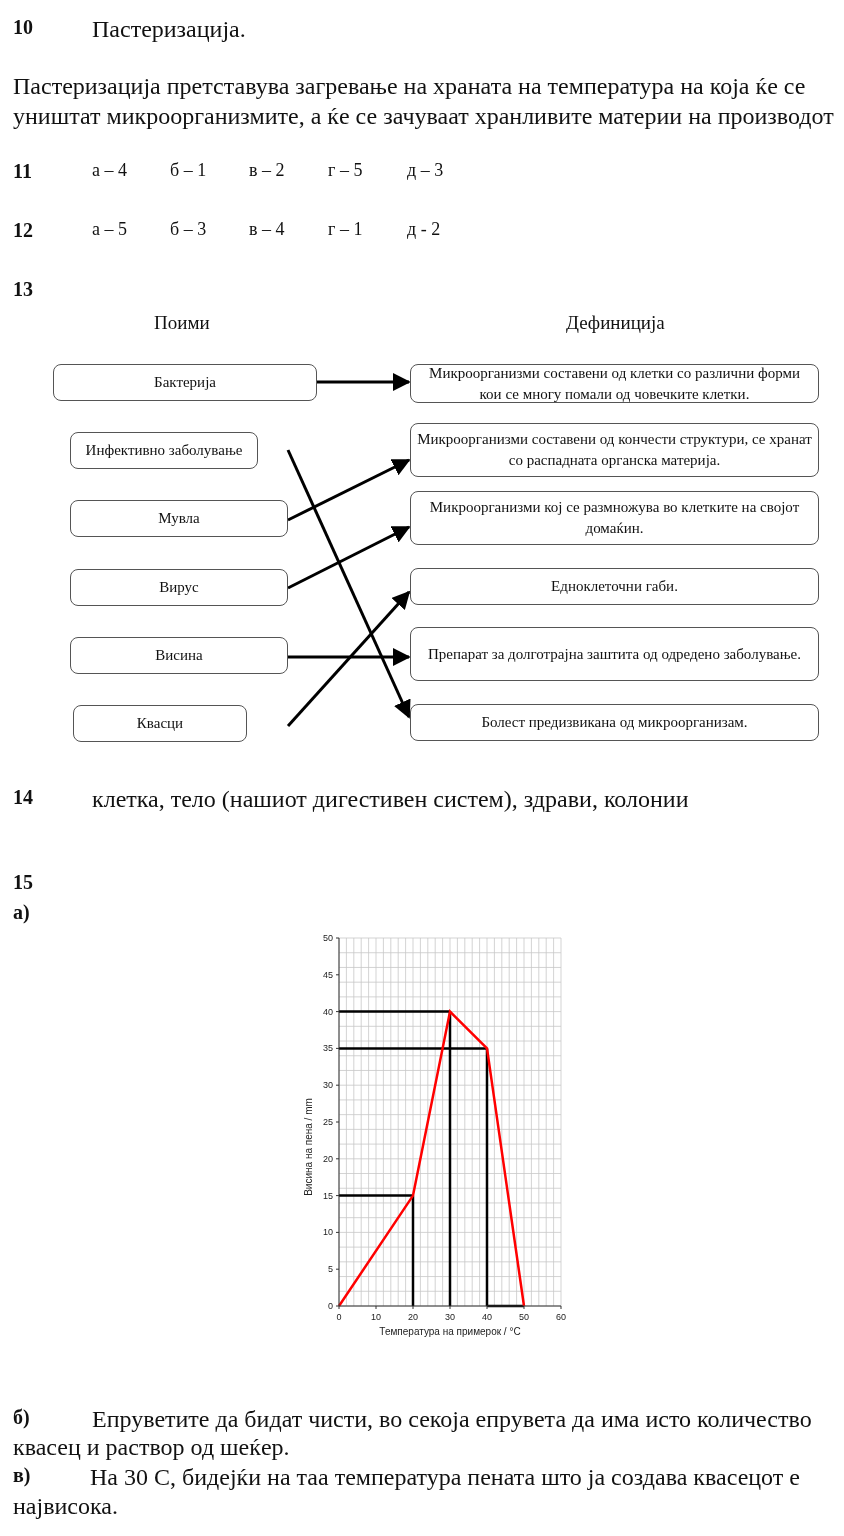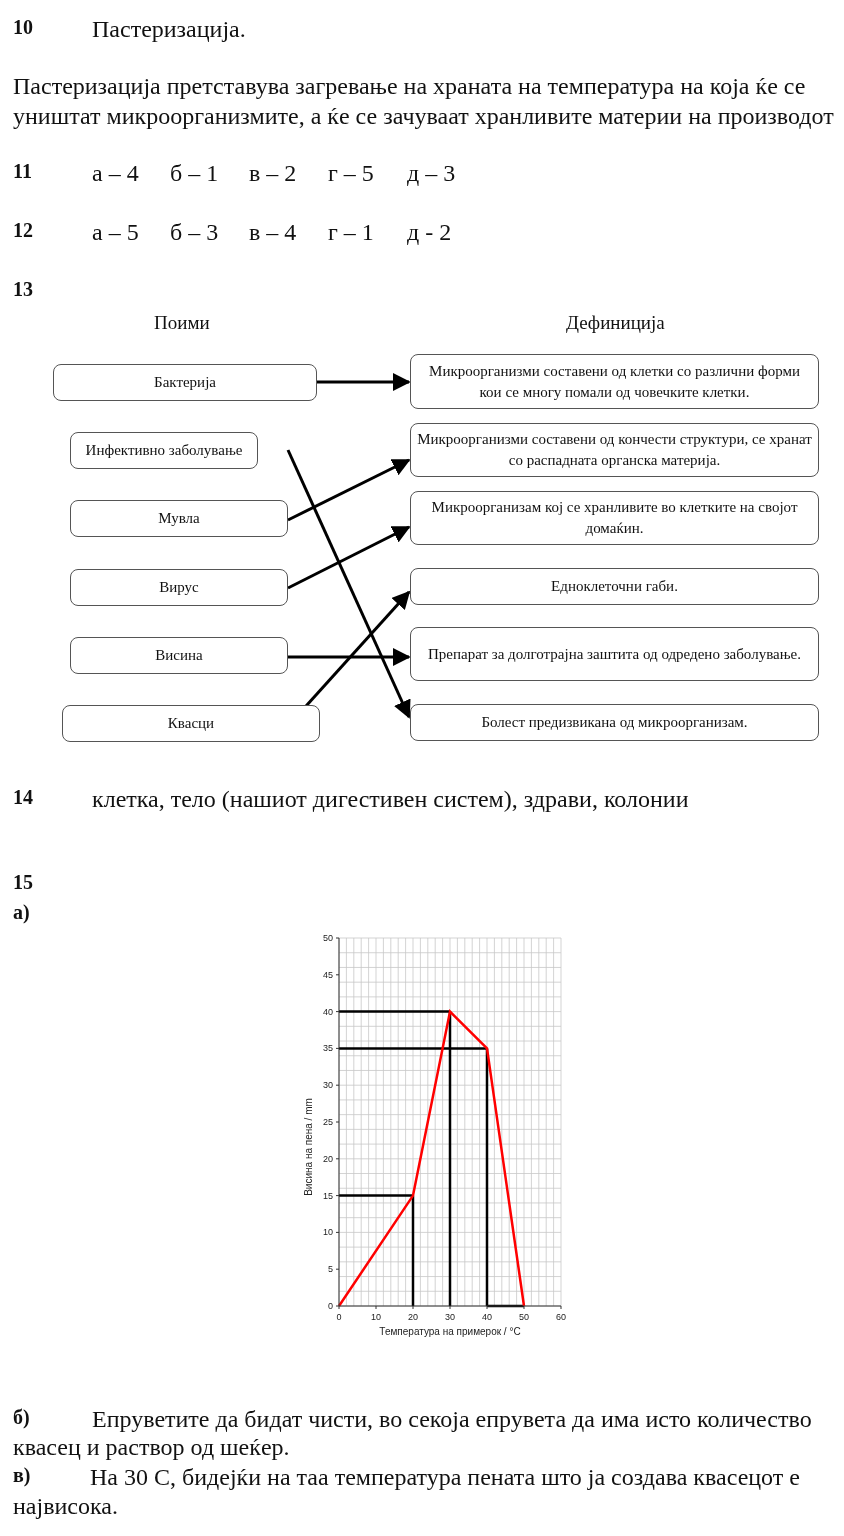--- a/index.html
+++ b/index.html
@@ -1,21 +1,21 @@
 <!DOCTYPE html>
 <html><head>
 <meta charset="utf-8">
 <style>
   html, body { margin:0; padding:0; background:#ffffff; }
   body { width:844px; height:1536px; position:relative; overflow:hidden;
          font-family:"Liberation Serif", serif; color:#111; }
   .abs { position:absolute; }
   .qnum { position:absolute; left:13px; font-weight:bold; font-size:20px; }
   .line { position:absolute; font-size:24px; white-space:nowrap; }
-  .pair { position:absolute; font-size:24px; white-space:nowrap; }
+  .pair { position:absolute; font-size:18px; white-space:nowrap; }
   .box { position:absolute; border:1.5px solid #555; border-radius:8px; background:#fff;
          box-sizing:border-box; display:flex; align-items:center; justify-content:center;
          text-align:center; font-size:15px; line-height:21px; padding:0 6px; }
   .hdr { position:absolute; font-weight:normal; font-size:19px; }
   svg text { font-family:"Liberation Sans", sans-serif; }
 </style>
 </head>
 <body>
 
 <div class="qnum" style="top:16px">10</div>
@@ -53,25 +53,25 @@
   <line x1="288" y1="248" x2="409" y2="187" stroke="#000" stroke-width="3" marker-end="url(#ah)"></line>
   <line x1="288" y1="317" x2="409" y2="317" stroke="#000" stroke-width="3" marker-end="url(#ah)"></line>
   <line x1="288" y1="386" x2="409" y2="252" stroke="#000" stroke-width="3" marker-end="url(#ah)"></line>
 </svg>
 
 <div class="box" style="left:53px;top:364px;width:264px;height:37px">Бактерија</div>
 <div class="box" style="left:70px;top:432px;width:188px;height:37px">Инфективно заболување</div>
 <div class="box" style="left:70px;top:500px;width:218px;height:37px">Мувла</div>
 <div class="box" style="left:70px;top:569px;width:218px;height:37px">Вирус</div>
 <div class="box" style="left:70px;top:637px;width:218px;height:37px">Висина</div>
-<div class="box" style="left:62px;top:705px;width:258px;height:37px">Квасци</div>
-
-<div class="box" style="left:410px;top:354px;width:409px;height:55px">Микроорганизми составени од клетки со различни форми кои се многу помали од човечките клетки.</div>
+<div class="box" style="left:73px;top:705px;width:174px;height:37px">Квасци</div>
+
+<div class="box" style="left:410px;top:364px;width:409px;height:39px">Микроорганизми составени од клетки со различни форми кои се многу помали од човечките клетки.</div>
 <div class="box" style="left:410px;top:423px;width:409px;height:54px">Микроорганизми составени од кончести структури, се хранат со распадната органска материја.</div>
-<div class="box" style="left:410px;top:491px;width:409px;height:54px">Микроорганизам кој се хранливите во клетките на својот домаќин.</div>
+<div class="box" style="left:410px;top:491px;width:409px;height:54px">Микроорганизми кој се размножува во клетките на својот домаќин.</div>
 <div class="box" style="left:410px;top:568px;width:409px;height:37px">Едноклеточни габи.</div>
 <div class="box" style="left:410px;top:627px;width:409px;height:54px">Препарат за долготрајна заштита од одредено заболување.</div>
 <div class="box" style="left:410px;top:704px;width:409px;height:37px">Болест предизвикана од микроорганизам.</div>
 
 <div class="qnum" style="top:786px">14</div>
 <div class="line" style="left:92px;top:786px">клетка, тело (нашиот дигестивен систем), здрави, колонии</div>
 
 <div class="qnum" style="top:871px">15</div>
 <div class="qnum" style="top:901px">а)</div>
 

